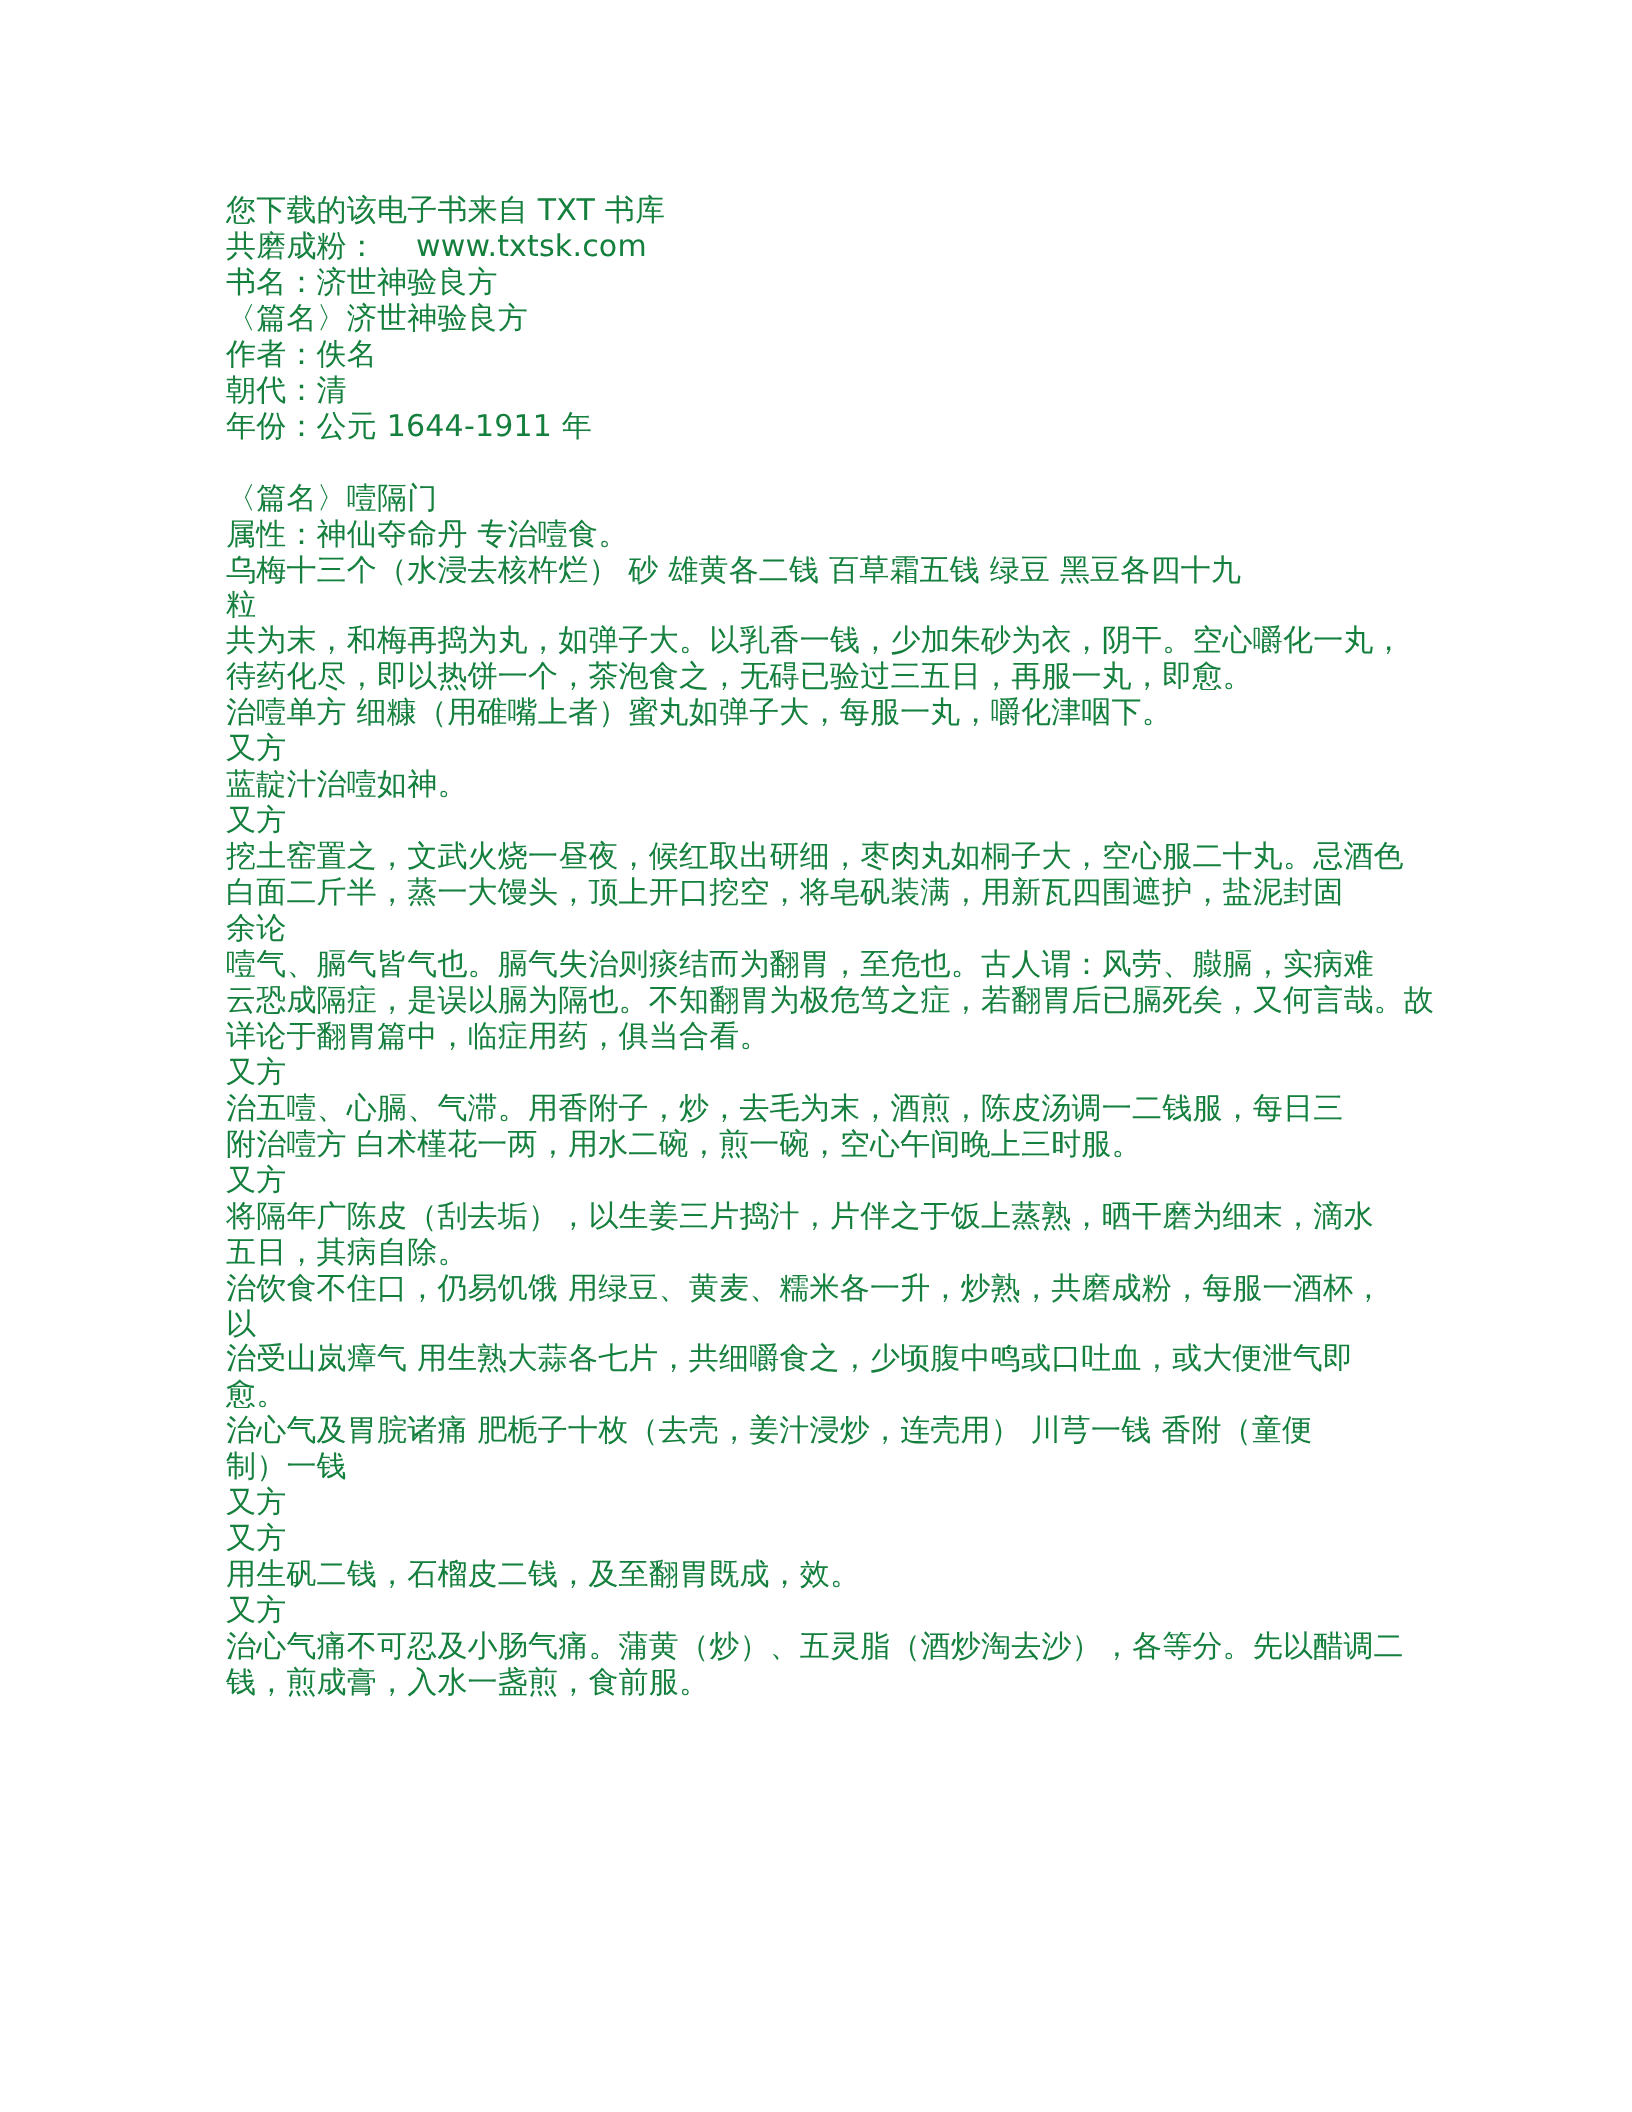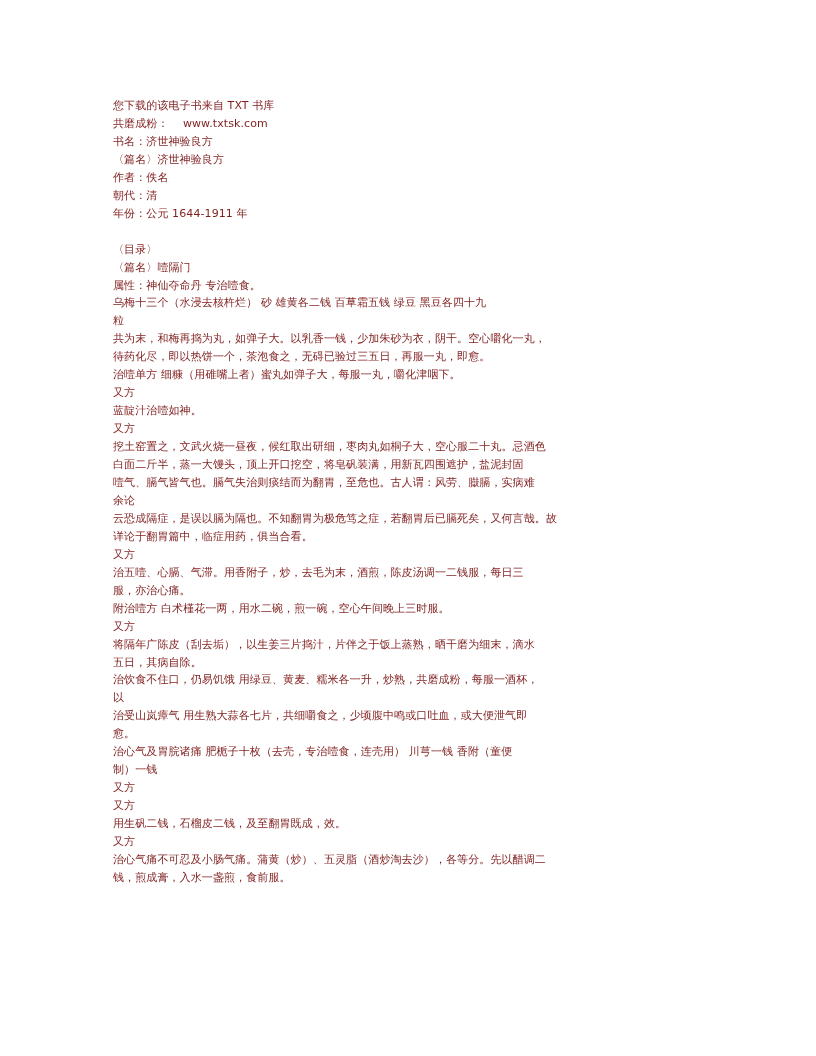--- a/index.html
+++ b/index.html
@@ -22,74 +22,72 @@
     box-sizing: border-box;
     overflow: hidden;
   }
   .text-body {
     position: absolute;
     left: 113px;
     top: 97px;
     width: 625px;
   }
   .line {
-    font-size: 11px;
+    font-size: 15px;
     line-height: 17.95px;
     white-space: pre-wrap;
     word-break: break-all;
     letter-spacing: 0.1px;
-    color: #7f1d1d;
+    color: #15803d;
     min-height: 17.95px;
   }
   .line.blank {
     min-height: 17.95px;
   }
 </style>
 </head>
 <body>
 
 <div class="page">
   <div class="text-body" id="text-body">
       <div class="line">您下载的该电子书来自 TXT 书库</div>
       <div class="line">共磨成粉：    www.txtsk.com</div>
       <div class="line">书名：济世神验良方</div>
       <div class="line">〈篇名〉济世神验良方</div>
       <div class="line">作者：佚名</div>
       <div class="line">朝代：清</div>
       <div class="line">年份：公元 1644-1911 年</div>
       <div class="line blank"></div>
-      <div class="line">〈目录〉</div>
       <div class="line">〈篇名〉噎隔门</div>
       <div class="line">属性：神仙夺命丹 专治噎食。</div>
       <div class="line">乌梅十三个（水浸去核杵烂） 砂 雄黄各二钱 百草霜五钱 绿豆 黑豆各四十九</div>
       <div class="line">粒</div>
       <div class="line">共为末，和梅再捣为丸，如弹子大。以乳香一钱，少加朱砂为衣，阴干。空心嚼化一丸，</div>
       <div class="line">待药化尽，即以热饼一个，茶泡食之，无碍已验过三五日，再服一丸，即愈。</div>
       <div class="line">治噎单方 细糠（用碓嘴上者）蜜丸如弹子大，每服一丸，嚼化津咽下。</div>
       <div class="line">又方</div>
       <div class="line">蓝靛汁治噎如神。</div>
       <div class="line">又方</div>
       <div class="line">挖土窑置之，文武火烧一昼夜，候红取出研细，枣肉丸如桐子大，空心服二十丸。忌酒色</div>
       <div class="line">白面二斤半，蒸一大馒头，顶上开口挖空，将皂矾装满，用新瓦四围遮护，盐泥封固</div>
+      <div class="line">余论</div>
       <div class="line">噎气、膈气皆气也。膈气失治则痰结而为翻胃，至危也。古人谓：风劳、臌膈，实病难</div>
-      <div class="line">余论</div>
       <div class="line">云恐成隔症，是误以膈为隔也。不知翻胃为极危笃之症，若翻胃后已膈死矣，又何言哉。故</div>
       <div class="line">详论于翻胃篇中，临症用药，俱当合看。</div>
       <div class="line">又方</div>
       <div class="line">治五噎、心膈、气滞。用香附子，炒，去毛为末，酒煎，陈皮汤调一二钱服，每日三</div>
-      <div class="line">服，亦治心痛。</div>
       <div class="line">附治噎方 白术槿花一两，用水二碗，煎一碗，空心午间晚上三时服。</div>
       <div class="line">又方</div>
       <div class="line">将隔年广陈皮（刮去垢），以生姜三片捣汁，片伴之于饭上蒸熟，晒干磨为细末，滴水</div>
       <div class="line">五日，其病自除。</div>
       <div class="line">治饮食不住口，仍易饥饿 用绿豆、黄麦、糯米各一升，炒熟，共磨成粉，每服一酒杯，</div>
       <div class="line">以</div>
       <div class="line">治受山岚瘴气 用生熟大蒜各七片，共细嚼食之，少顷腹中鸣或口吐血，或大便泄气即</div>
       <div class="line">愈。</div>
-      <div class="line">治心气及胃脘诸痛 肥栀子十枚（去壳，专治噎食，连壳用） 川芎一钱 香附（童便</div>
+      <div class="line">治心气及胃脘诸痛 肥栀子十枚（去壳，姜汁浸炒，连壳用） 川芎一钱 香附（童便</div>
       <div class="line">制）一钱</div>
       <div class="line">又方</div>
       <div class="line">又方</div>
       <div class="line">用生矾二钱，石榴皮二钱，及至翻胃既成，效。</div>
       <div class="line">又方</div>
       <div class="line">治心气痛不可忍及小肠气痛。蒲黄（炒）、五灵脂（酒炒淘去沙），各等分。先以醋调二</div>
       <div class="line">钱，煎成膏，入水一盏煎，食前服。</div>
     </div>
 </div>
 

